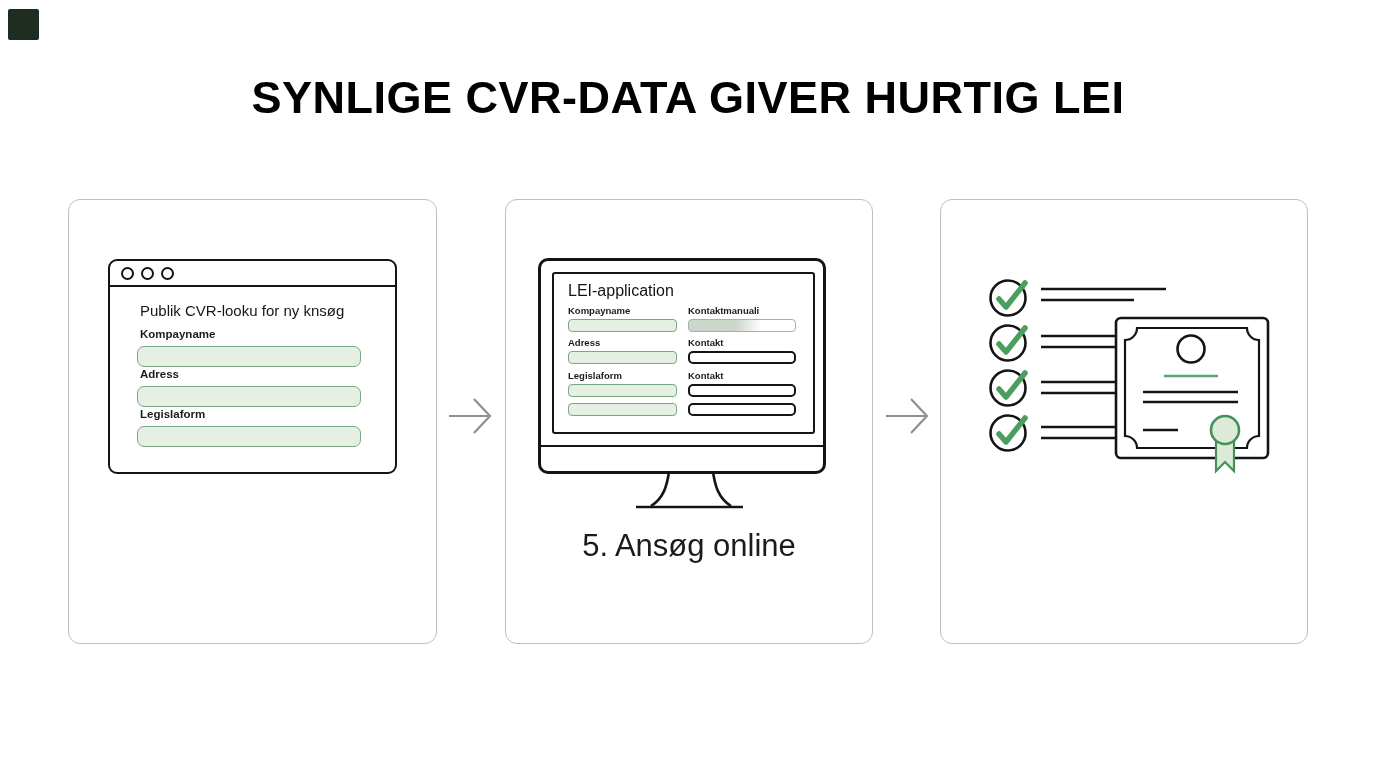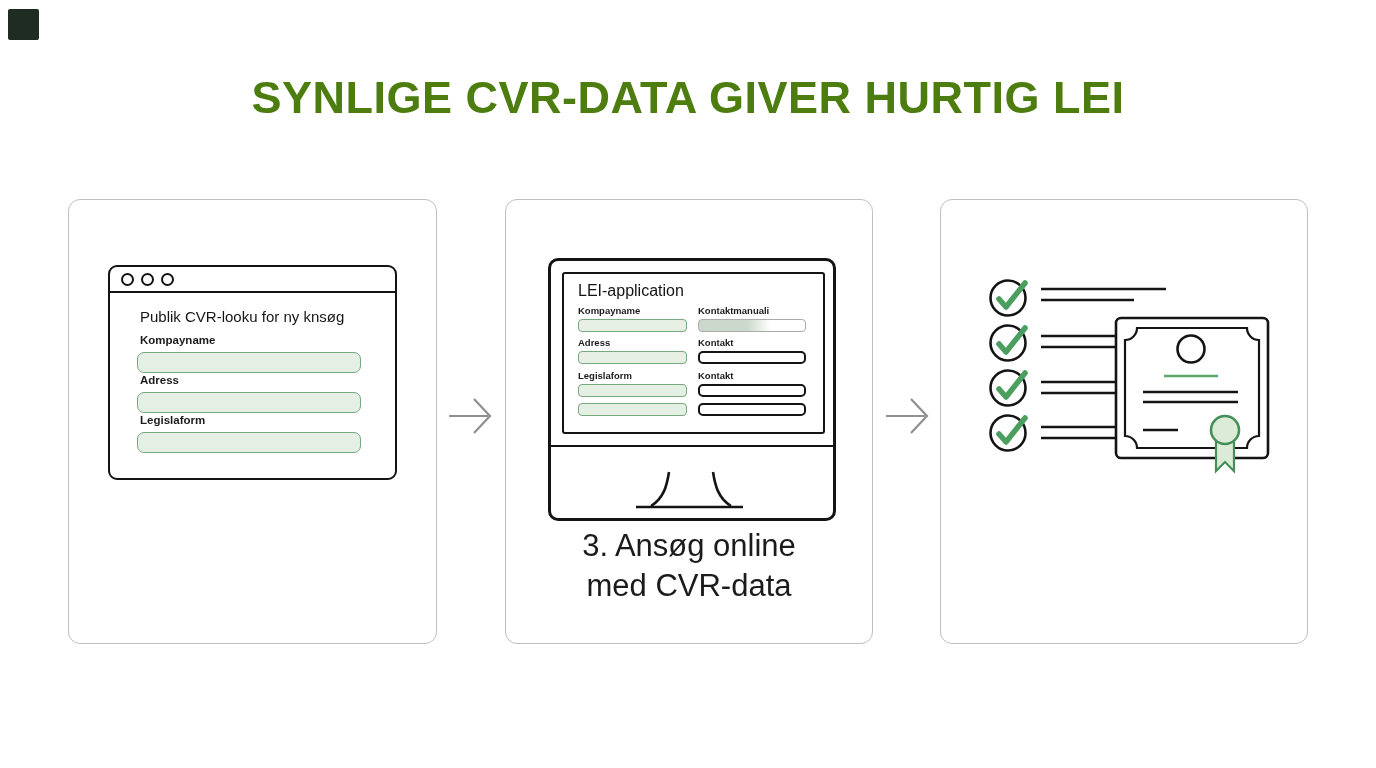--- a/index.html
+++ b/index.html
@@ -3,52 +3,52 @@
 <meta charset="utf-8">
 <style>
   html,body{margin:0;padding:0;}
   body{
     width:1376px;height:768px;background:#ffffff;position:relative;overflow:hidden;
     font-family:"Liberation Sans", sans-serif;color:#1b1b1b;
   }
   .corner-mark{position:absolute;left:8px;top:9px;width:31px;height:31px;background:#1e2c22;border-radius:2px;}
   .title{
     position:absolute;left:0;right:0;top:72px;margin:0;text-align:center;
-    font-size:45px;font-weight:700;letter-spacing:.5px;color:#4d7c0f;
+    font-size:45px;font-weight:700;letter-spacing:.5px;color:#000000;
   }
   .card{
     position:absolute;top:199px;width:368px;height:445px;background:#fff;
     border:1px solid #bfbfbf;border-radius:12px;box-sizing:border-box;
   }
   .card1{left:68px;width:369px;}
   .card2{left:505px;}
   .card3{left:940px;}
   .caption{
     position:absolute;left:0;right:0;top:326px;text-align:center;
     font-size:31px;line-height:40px;font-weight:500;color:#1b1b1b;
   }
   
   .browser{
-    position:absolute;left:39px;top:65px;width:289px;height:215px;
+    position:absolute;left:39px;top:59px;width:289px;height:215px;
     border:2.5px solid #141414;border-radius:9px;box-sizing:border-box;background:#fff;
   }
   .browser-bar{
     height:26px;border-bottom:2.5px solid #141414;display:flex;align-items:center;
     padding-left:11px;gap:7px;box-sizing:border-box;
   }
   .dot{width:9px;height:9px;border:2.2px solid #141414;border-radius:50%;background:#fff;}
   .browser-heading{position:absolute;left:30px;top:41px;font-size:15px;font-weight:500;color:#161616;white-space:nowrap;}
   .flabel{position:absolute;left:30px;font-size:11.5px;font-weight:600;color:#1b1b1b;}
   .finput{
     position:absolute;left:27px;width:224px;height:21px;box-sizing:border-box;
     background:#e5efe4;border:1.6px solid #79a981;border-radius:7px;
   }
   
   .monitor-body{
-    position:absolute;left:42px;top:58px;width:288px;height:263px;box-sizing:border-box;
+    position:absolute;left:32px;top:58px;width:288px;height:216px;box-sizing:border-box;
     border:3px solid #141414;border-radius:10px;background:#fff;padding-left:17px;
   }
   .chin-line{position:absolute;left:0;right:0;top:184px;border-top:2.5px solid #141414;}
   .screen{
     position:absolute;left:11px;top:11px;width:263px;height:162px;box-sizing:border-box;
     border:2.5px solid #141414;border-radius:3px;background:#fff;
   }
   .screen-heading{position:absolute;left:14px;top:8px;font-size:16px;font-weight:500;color:#141414;white-space:nowrap;}
   .sl{position:absolute;font-size:9.5px;font-weight:600;color:#1b1b1b;white-space:nowrap;}
   .sbox{position:absolute;width:108px;height:13px;box-sizing:border-box;border-radius:4px;}
@@ -112,22 +112,21 @@
       <div class="sbox black-box" style="left:134px;top:129px"></div>
     </div>
     <div class="chin-line"></div>
   </div>
   <svg class="stand" width="120" height="42" viewBox="0 0 120 42">
     <path d="M 38 1 C 36 14 33 27 20 35" fill="none" stroke="#141414" stroke-width="2.6"></path>
     <path d="M 82 1 C 84 14 87 27 100 35" fill="none" stroke="#141414" stroke-width="2.6"></path>
     <line x1="5" y1="36" x2="112" y2="36" stroke="#141414" stroke-width="2.6"></line>
   </svg>
   <div class="caption">
-    <div>3. Ansøg online</div>
-    <div>med CVR-data</div>
+    <div>5. Ansøg online</div>
   </div>
 </div>
 
 <svg class="arrow arrow2" width="48" height="40" viewBox="0 0 48 40">
   <line x1="2" y1="20" x2="41" y2="20" stroke="#8f8f8f" stroke-width="2.2"></line>
   <polyline points="27,3 43,20 27,37" fill="none" stroke="#8f8f8f" stroke-width="2.2"></polyline>
 </svg>
 
 <div class="card card3">
   <svg class="checklist" width="300" height="215" viewBox="0 0 300 215">

